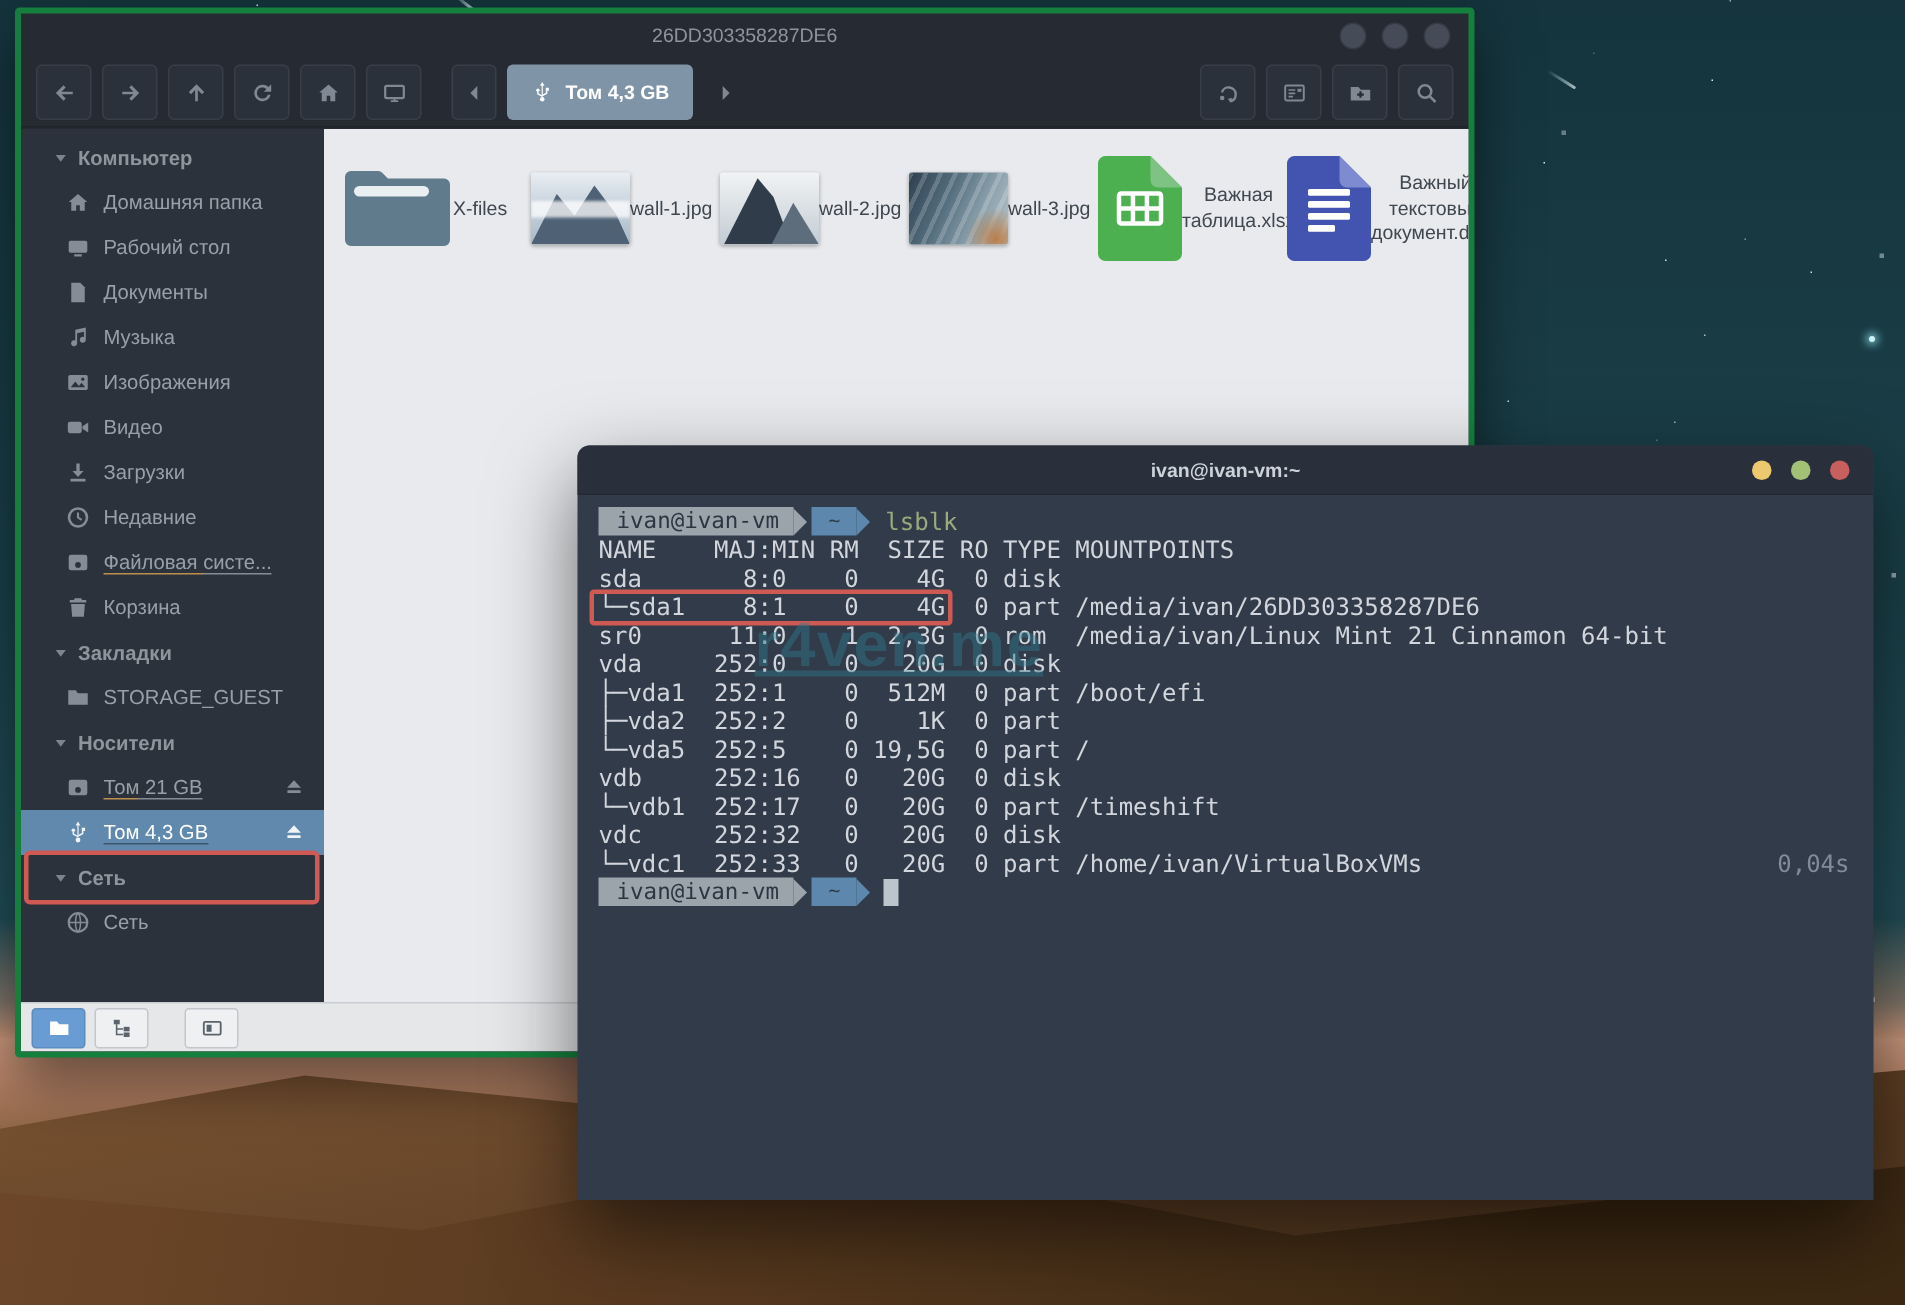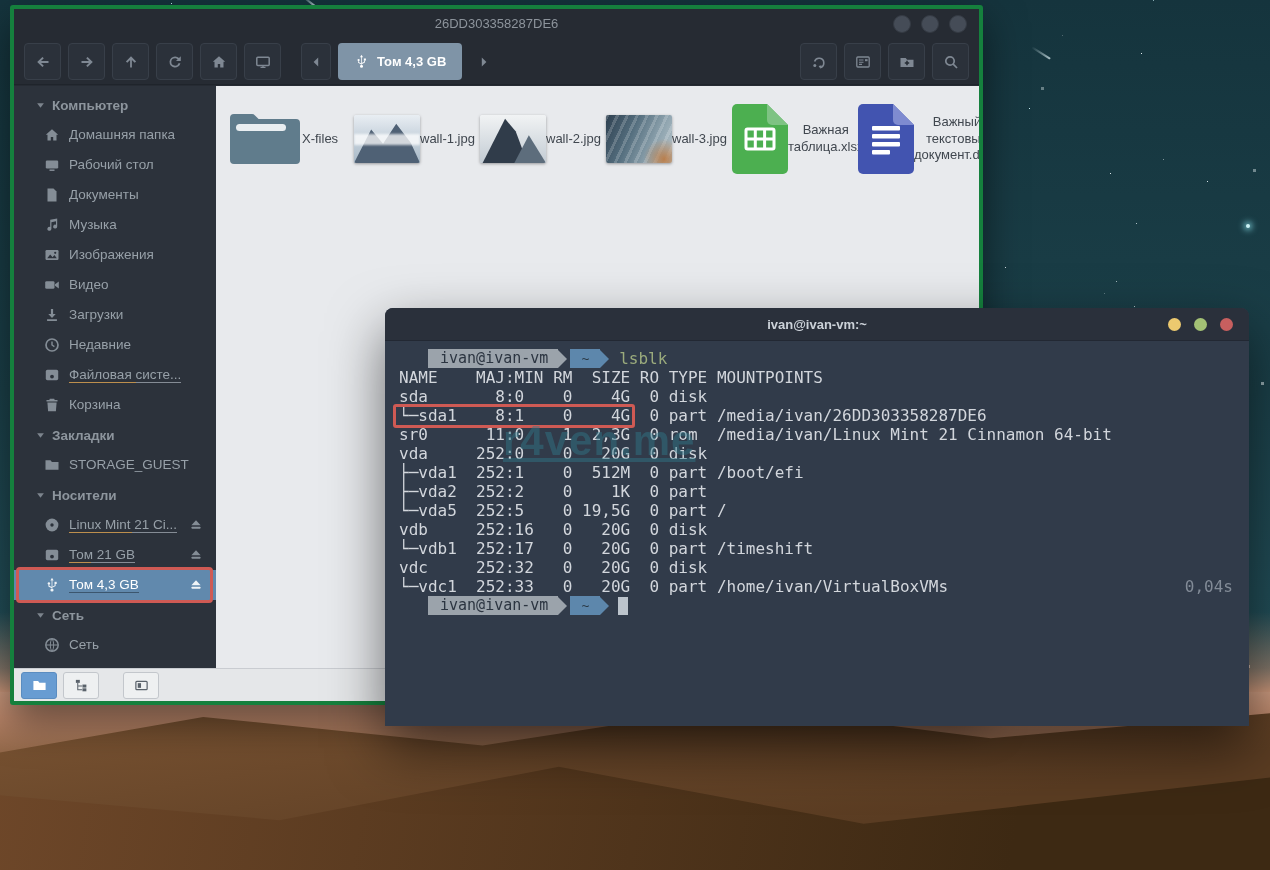--- a/index.html
+++ b/index.html
@@ -57,28 +57,28 @@
   .thumb-3{background:linear-gradient(115deg,#2e4050 0%,#546e7e 38%,#90a5b0 72%,#bac7cd 100%);}
   .thumb-3::before{content:"";position:absolute;inset:0;background:repeating-linear-gradient(115deg,rgba(255,255,255,.18) 0 3px,rgba(0,0,0,0) 3px 9px);}
   .thumb-3::after{content:"";position:absolute;inset:0;background:radial-gradient(circle at 88% 92%,rgba(186,120,64,.9) 0%,rgba(186,120,64,0) 28%);}
   .fm-statusbar{position:absolute;bottom:0;left:0;right:0;height:33px;background:#e5e7e9;border-top:1px solid #c9ccd1;display:flex;align-items:center;padding-left:7px;gap:6px;}
   .st-btn{width:36px;height:27px;background:#eef0f1;border:1px solid #c3c7cc;border-radius:3px;display:flex;align-items:center;justify-content:center;color:#5a626b;}
   .st-btn svg{width:15px;height:15px;}
   .st-btn.active{background:#689cd2;border-color:#5a8cc0;color:#fff;}
   .st-gap{width:12px;}
 
   
-  .term-window{position:absolute;left:385px;top:308px;width:864px;height:418px;background:#313b4a;border-radius:8px 8px 0 0;box-shadow:0 22px 55px rgba(0,0,0,.55);}
+  .term-window{position:absolute;left:385px;top:297px;width:864px;height:503px;background:#313b4a;border-radius:8px 8px 0 0;box-shadow:0 22px 55px rgba(0,0,0,.55);}
   .term-titlebar{height:33px;background:#2a303b;border-radius:8px 8px 0 0;border-bottom:1px solid #222833;position:relative;}
   .term-title{position:absolute;left:0;right:0;top:0;line-height:33px;text-align:center;font-size:13px;font-weight:600;color:#ccd2d9;}
   .term-lights{position:absolute;right:16px;top:10px;display:flex;gap:13px;}
   .light{width:13px;height:13px;border-radius:50%;}
   .term-body{position:absolute;top:33px;left:0;right:0;bottom:0;padding:8px 14px;font-family:"DejaVu Sans Mono",monospace;font-size:16px;line-height:19px;color:#d2d6dc;overflow:hidden;}
   .t-line{height:19px;white-space:pre;}
-  .prompt-line{height:19px;display:flex;align-items:flex-end;margin-left:29px;}
+  .prompt-line{height:19px;display:flex;align-items:flex-end;}
   .p-user{background:#9ba3ab;color:#2c3541;padding:0 10px 0 12px;font-size:15px;line-height:19px;}
   .p-tri{width:0;height:0;border-top:9.5px solid transparent;border-bottom:9.5px solid transparent;border-left:9px solid #9ba3ab;}
   .p-gap{width:3px;}
   .p-path{background:#5d87ac;color:#2b3a47;padding:0 11px;font-size:13px;line-height:19px;}
   .p-tri2{width:0;height:0;border-top:9.5px solid transparent;border-bottom:9.5px solid transparent;border-left:9px solid #5d87ac;}
   .p-cmd{margin-left:10px;color:#9aaa7c;line-height:19px;}
   .cursor{width:10px;height:18px;background:#bcc4cc;margin-left:9px;align-self:center;}
   .term-hl-box{position:absolute;left:8px;top:63px;width:242px;height:24px;border:3px solid #cf5a54;border-radius:3px;pointer-events:none;}
   .term-duration{position:absolute;right:16px;top:236px;color:#828b97;font-size:16px;line-height:19px;}
   .term-watermark{position:absolute;left:118px;top:90px;font-family:"Liberation Sans",sans-serif;font-size:42px;font-weight:bold;letter-spacing:1px;color:rgba(48,122,140,.45);text-decoration:underline;}
@@ -287,33 +287,20 @@
           <span class="sb-label">STORAGE_GUEST</span>
         </div>
         <div class="sb-row sb-section">
           <svg viewBox="0 0 16 16">
             <path fill="currentColor" d="M2 4h12L8 12z"></path>
           </svg>
           <span>Носители</span>
         </div>
         <div class="sb-row sb-item">
           <svg viewBox="0 0 16 16">
-            <circle cx="8" cy="8" r="6.4" fill="currentColor"></circle>
-            <circle cx="8" cy="8" r="1.7" fill="#2c323b"></circle>
-          </svg>
-          <span class="sb-label" style="background-image:linear-gradient(90deg,#bd8f4d 0,#bd8f4d 58%,#858c95 58%,#858c95 100%);background-repeat:no-repeat;background-size:100% 1px;background-position:0 100%;">Linux Mint 21 Ci...</span>
-          <span class="sb-eject">
-            <svg viewBox="0 0 16 16">
-              <path fill="currentColor" d="M8 3.2l4.6 5H3.4z"></path>
-              <rect x="3.6" y="9.8" width="8.8" height="1.9" rx=".4" fill="currentColor"></rect>
-            </svg>
-          </span>
-        </div>
-        <div class="sb-row sb-item">
-          <svg viewBox="0 0 16 16">
             <rect x="1.8" y="2.8" width="12.4" height="10.4" rx="1.6" fill="currentColor"></rect>
             <circle cx="8" cy="9.6" r="1.9" fill="#2c323b"></circle>
           </svg>
           <span class="sb-label" style="background-image:linear-gradient(90deg,#bd8f4d 0,#bd8f4d 34%,#858c95 34%,#858c95 100%);background-repeat:no-repeat;background-size:100% 1px;background-position:0 100%;">Том 21 GB</span>
           <span class="sb-eject">
             <svg viewBox="0 0 16 16">
               <path fill="currentColor" d="M8 3.2l4.6 5H3.4z"></path>
               <rect x="3.6" y="9.8" width="8.8" height="1.9" rx=".4" fill="currentColor"></rect>
             </svg>
           </span>

